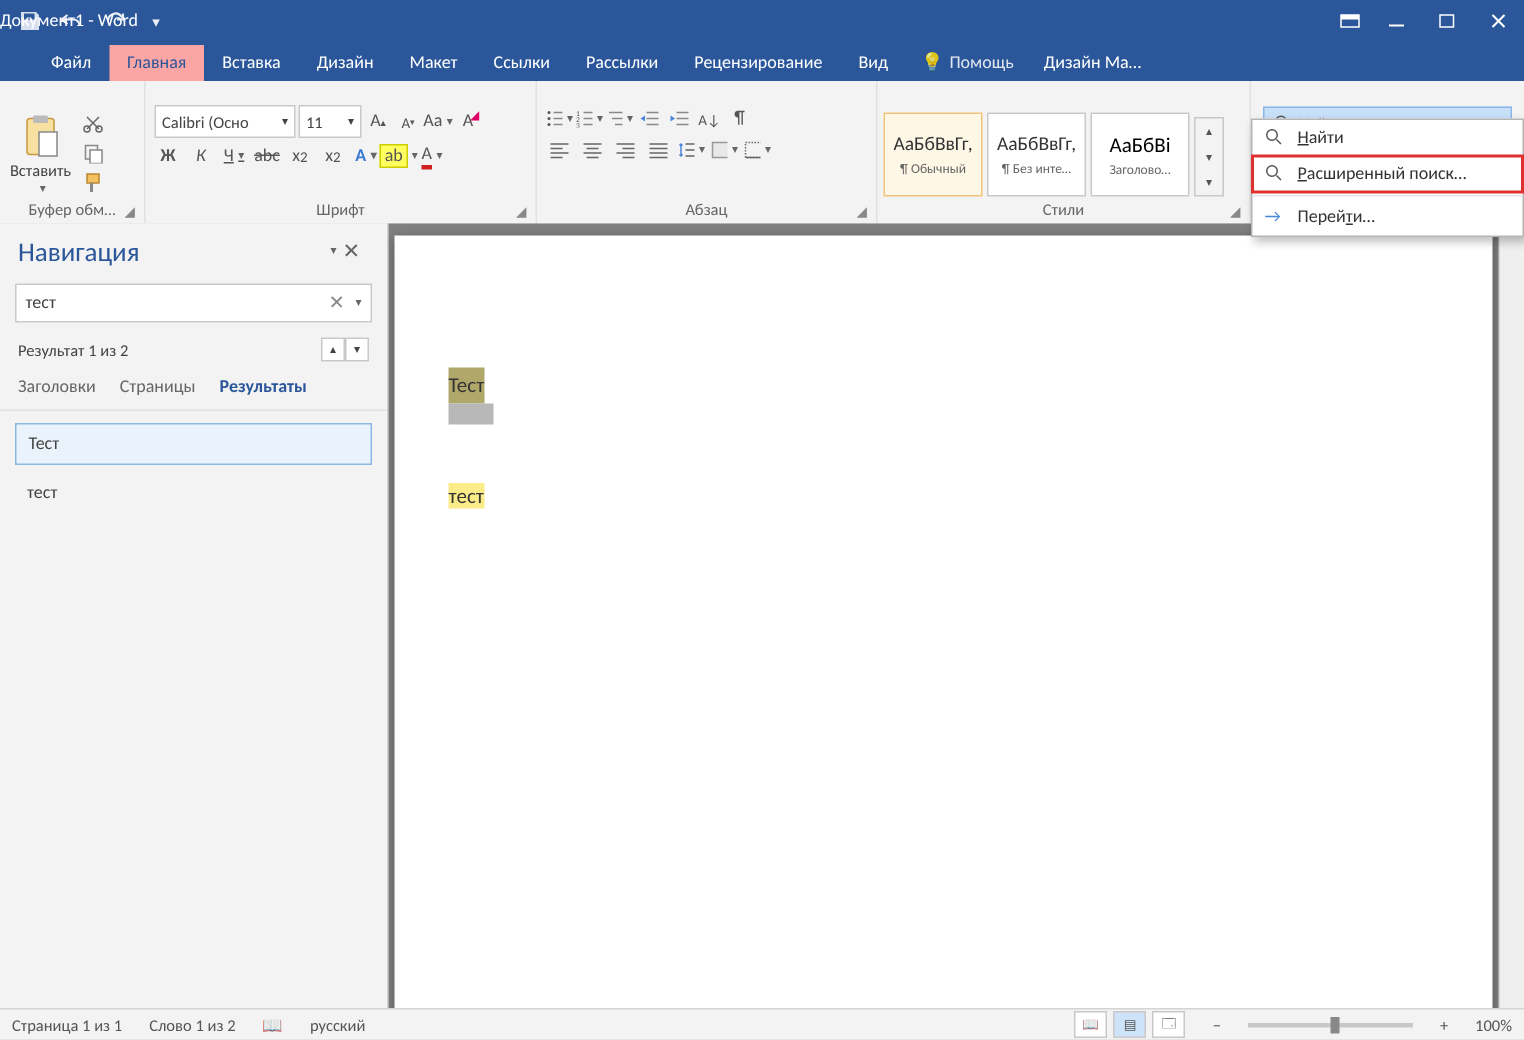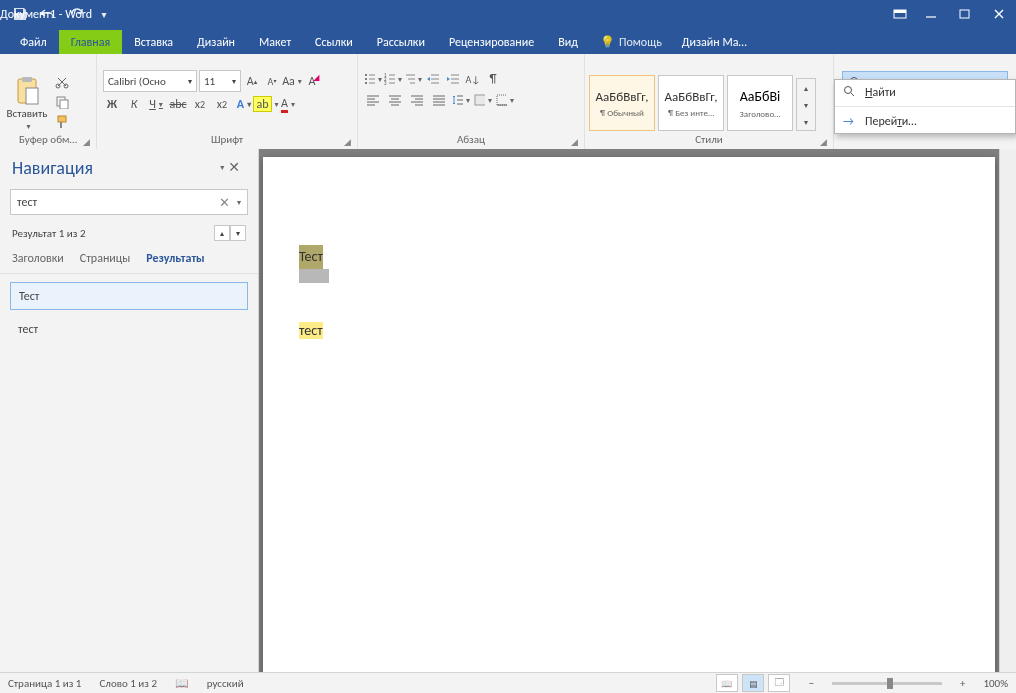--- a/index.html
+++ b/index.html
@@ -6,23 +6,23 @@
 .app{width:1016px;height:693px;background:#fff;position:relative}
 
 .titlebar{height:28px;background:#2b579a;display:flex;align-items:center;color:#fff;position:relative}
 .qat{display:flex;gap:4px;align-items:center;padding-left:8px}
 .qat .ic{width:24px;height:22px;display:flex;align-items:center;justify-content:center;opacity:.9}
 .title{position:absolute;left:0;right:0;text-align:left;pointer-events:none;font-size:12px}
 .winbtns{position:absolute;right:0;top:0;display:flex;height:28px}
 .winbtns div{width:34px;display:flex;align-items:center;justify-content:center;color:#fff}
 .winbtns .rib{width:28px}
 
-.menubar{height:26px;background:#2b579a;display:flex;align-items:flex-end;color:#fff;font-size:12px;padding-left:8px;position:relative}
+.menubar{height:26px;background:#2b579a;display:flex;align-items:flex-end;color:#fff;font-size:12px;padding-left:22px;position:relative}
 .mtab{padding:5px 12px 5px;cursor:default}
-.mtab.active{background:#84cc16;color:#2b579a}
+.mtab.active{background:#fca5a5;color:#2b579a}
 .menubar .tell{display:flex;align-items:center;opacity:.85;gap:4px;padding:5px 10px}
 .menubar .user{padding:5px 10px}
 .menubar .share{position:absolute;right:4px;top:0;bottom:0;display:flex;align-items:center;gap:5px;padding:0 10px;border-left:1px solid rgba(255,255,255,.15)}
 
 .ribbon{height:95px;background:#f3f3f3;border-bottom:1px solid #d4d4d4;display:flex;position:relative}
 .group{border-right:1px solid #e1e1e1;display:flex;flex-direction:column;padding:15px 4px 0}
 .group .body{flex:1;display:flex;align-items:flex-end}
 .group .lbl{text-align:center;font-size:11px;color:#666;padding:2px 0 3px;position:relative}
 .group .lbl .dlg{position:absolute;right:2px;bottom:2px;font-size:9px;color:#888}
 .bigbtn{display:flex;flex-direction:column;align-items:center;justify-content:center;width:46px;gap:2px}
@@ -351,20 +351,27 @@
       </div>
 
       <div class="find-dd">
         <div class="item">
           <svg width="14" height="14">
               <circle cx="5" cy="5" r="3.5" fill="none" stroke="#555"></circle>
               <path stroke="#555" d="M8 8l3 3"></path>
             </svg>
           <span><u>Н</u>айти</span>
         </div>
+        <div class="item hl">
+          <svg width="14" height="14">
+              <circle cx="5" cy="5" r="3.5" fill="none" stroke="#555"></circle>
+              <path stroke="#555" d="M8 8l3 3"></path>
+            </svg>
+          <span><u>Р</u>асширенный поиск…</span>
+        </div>
         <div class="sep"></div>
         <div class="item">
           <span style="color:#4a86d8;width:14px">→</span>
           <span>Перей<u>т</u>и…</span>
         </div>
       </div>
     </div>
   </div>
 
   <div class="workspace">

